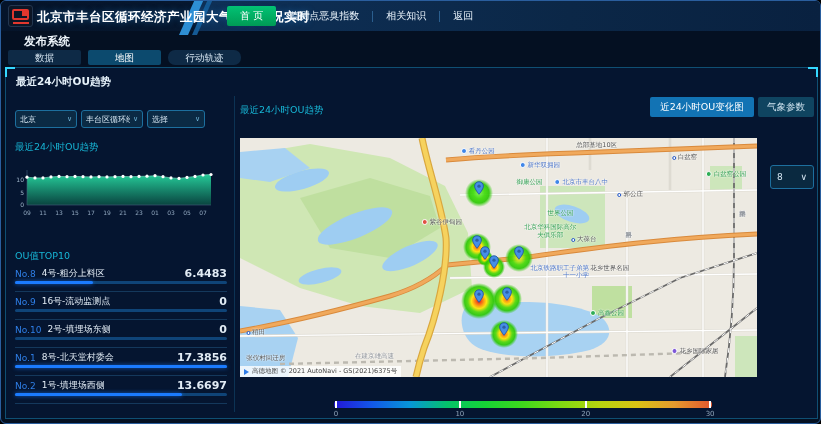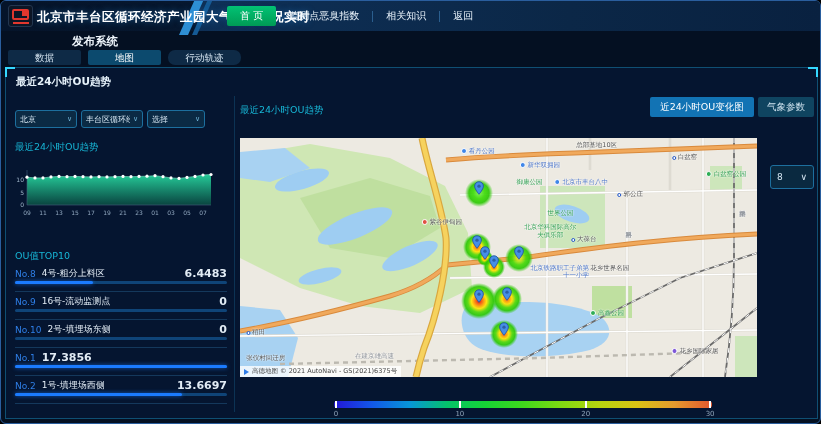--- a/index.html
+++ b/index.html
@@ -18,21 +18,21 @@
   .logo-dot{position:absolute;right:5px;top:5px;width:5px;height:5px;background:#e2372e;}
   .logo-bar{position:absolute;left:4px;bottom:2px;width:16px;height:2px;background:#e2372e;}
   .app-title{position:absolute;left:36px;top:8px;font-size:12.5px;font-weight:bold;color:#ffffff;
              letter-spacing:.5px;white-space:nowrap;text-shadow:0 0 6px rgba(40,140,220,.55);}
   .nav{position:absolute;left:226px;top:0;height:30px;display:flex;align-items:center;gap:13px;}
   .nav-btn{padding:3px 13px;font-size:10px;color:#fff;border-radius:2px;cursor:pointer;
            background:linear-gradient(180deg,#02c274,#009b55);white-space:nowrap;}
   .nav-link{font-size:10px;color:#e8f2fa;cursor:pointer;white-space:nowrap;}
   .nav-sep{width:1px;height:11px;background:#2a5e8e;}
   
-  .pub-label{position:absolute;left:23px;top:33px;font-size:11.5px;font-weight:bold;color:#eef5fb;margin-left:48px;}
+  .pub-label{position:absolute;left:23px;top:33px;font-size:11.5px;font-weight:bold;color:#eef5fb;}
   .tab{position:absolute;top:49px;width:73px;height:15px;line-height:15px;text-align:center;
        font-size:9.5px;color:#d7e6f2;background:#0e2a46;border-radius:2px;cursor:pointer;}
   .tab.t0{left:7px;} .tab.t1{left:87px;} .tab.t2{left:167px;border-radius:7px;}
   .tab.active{background:#0c4a6e;color:#fff;}
   
   .main-panel{position:absolute;left:4px;top:66px;width:813px;height:352px;
               border:1px solid #0f4f73;background:#051530;}
   .corner{position:absolute;width:10px;height:10px;}
   .corner.tl{left:-1px;top:-1px;border-left:2px solid #35d8ff;border-top:2px solid #35d8ff;}
   .corner.tr{right:-1px;top:-1px;border-right:2px solid #35d8ff;border-top:2px solid #35d8ff;}
@@ -225,20 +225,21 @@
           <span class="rr-name">2号-填埋场东侧</span>
           <span class="rr-val">0</span>
         </div>
         <div class="rr-track">
             <div class="rr-fill" style="width: 0%;"></div>
           </div>
       </div>
       <div class="rank-row">
         <div class="rr-line">
           <span class="rr-rank">No.1</span>
+          <span class="rr-name">8号-北天堂村委会</span>
           <span class="rr-val">17.3856</span>
         </div>
         <div class="rr-track">
             <div class="rr-fill" style="width: 100%;"></div>
           </div>
       </div>
       <div class="rank-row">
         <div class="rr-line">
           <span class="rr-rank">No.2</span>
           <span class="rr-name">1号-填埋场西侧</span>

